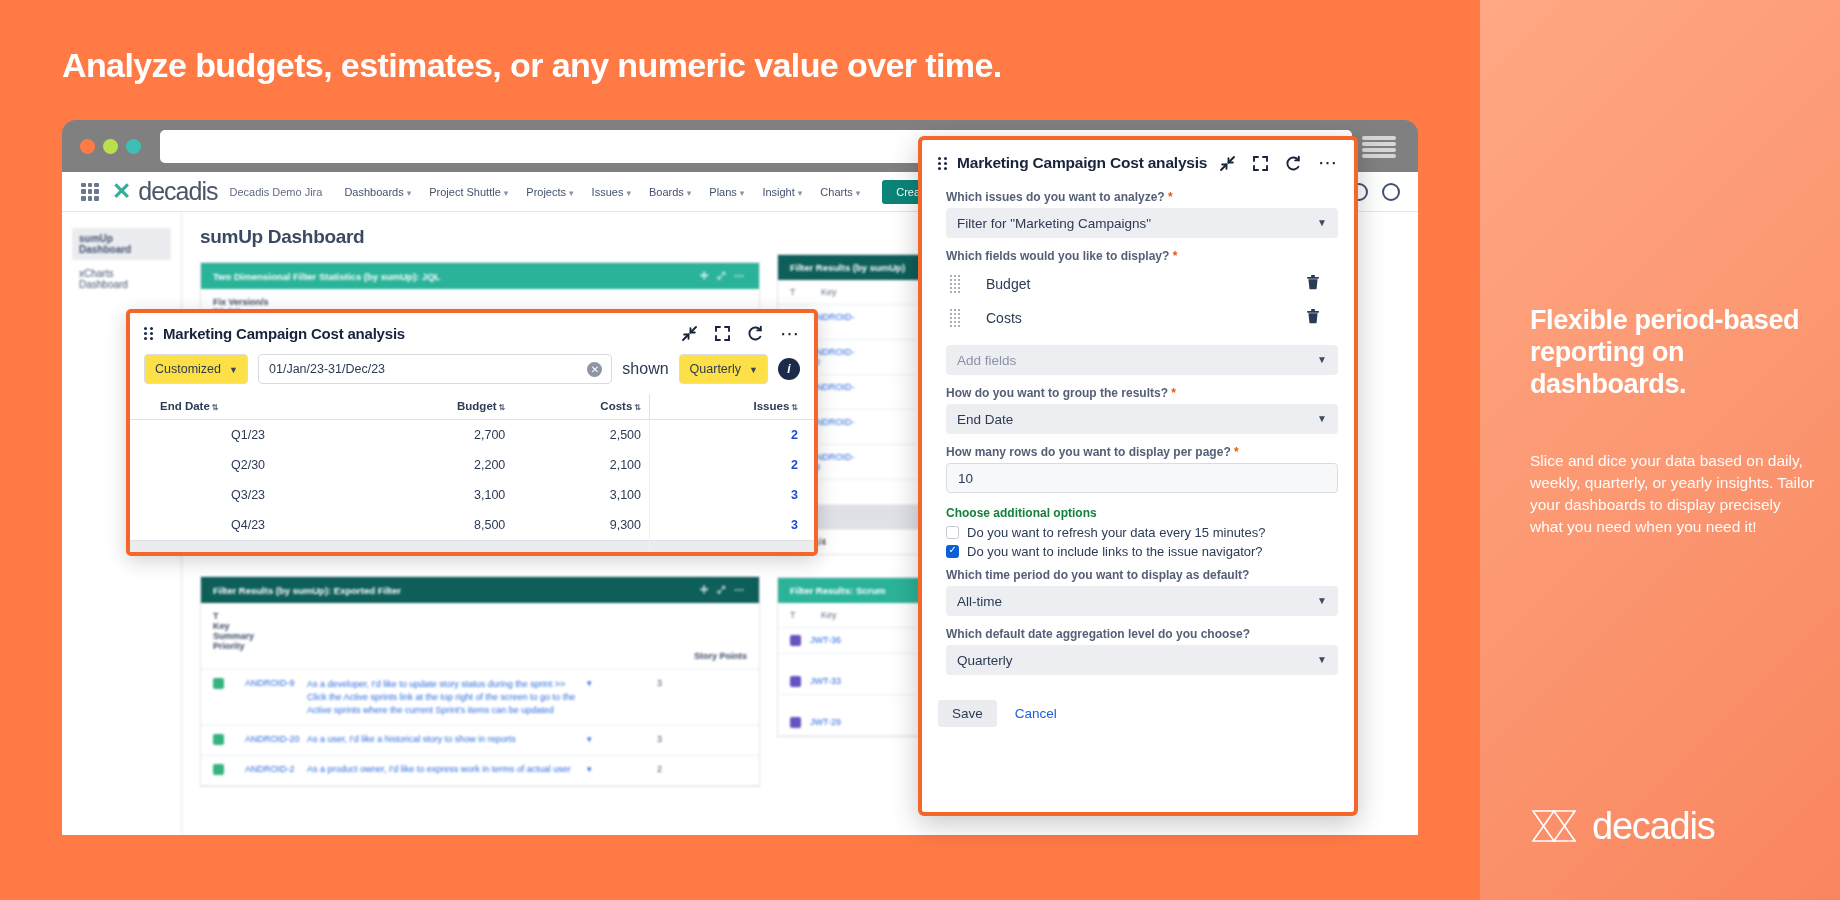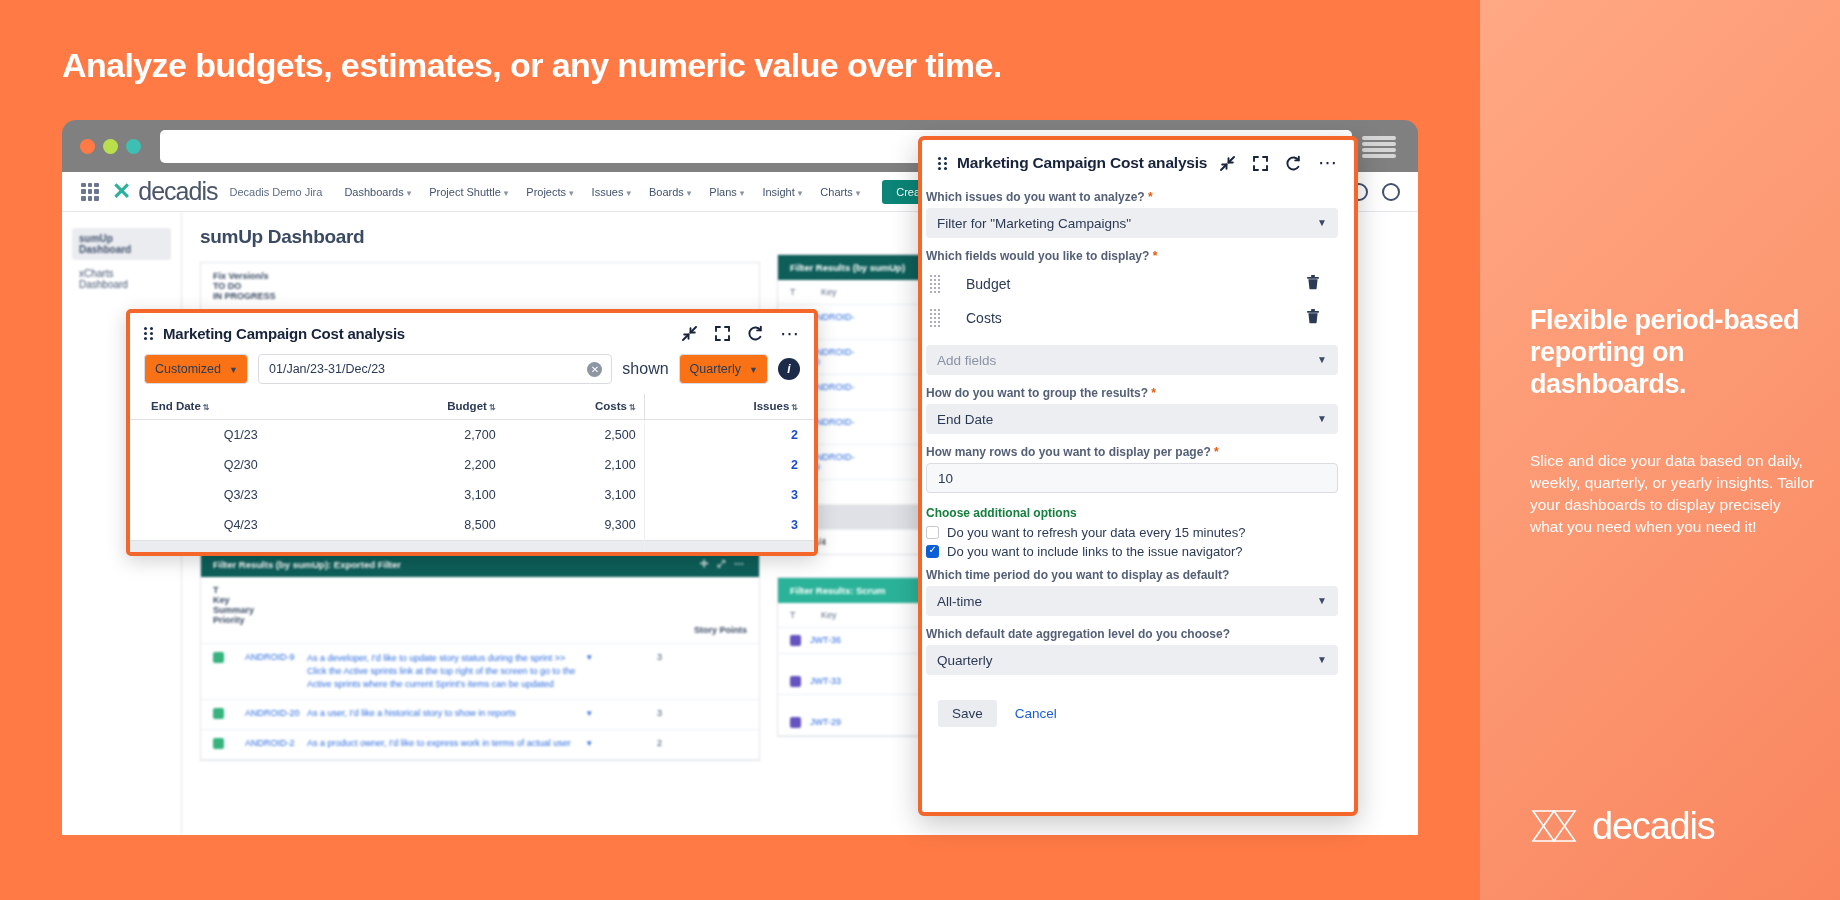--- a/index.html
+++ b/index.html
@@ -140,21 +140,21 @@
   .drag-dots{ display:grid; grid-template-columns:repeat(2,3px); gap:2px 3px; margin-right:10px;}
   .drag-dots i{ width:3px;height:3px;background:#1C2B4A;border-radius:50%;display:block;}
   .wg-title{ font-size:15px; color:#18233C; font-weight:bold; letter-spacing:-.2px;}
   .wg-tools{ margin-left:auto; display:flex; align-items:center; gap:16px; }
   .wg-tools svg{ display:block; }
 
   .wg-controls{ display:flex; align-items:center; gap:10px; padding:4px 14px 10px 14px;}
   .ctl-select{
     border:1px solid #D9DBE0; border-radius:4px; height:30px; padding:0 26px 0 10px;
     font-size:12.5px; color:#2B3A55; display:flex; align-items:center; position:relative;
-    background:#f97316;
+    background:#fde047;
   }
   .ctl-select .cv{ font-size:9px; position:absolute; right:9px; top:10px; color:#38425B;}
   #date-range-input{
     flex:1; height:30px; border:1px solid #D9DBE0; border-radius:4px;
     display:flex; align-items:center; padding:0 10px; font-size:12.5px; color:#2B3A55;
     position:relative; background:#fff;
   }
   #date-clear-icon{
     position:absolute; right:9px; top:7px; width:15px;height:15px;border-radius:50%;
     background:#8E95A3; color:#fff; font-size:10px; line-height:15px; text-align:center;
@@ -164,39 +164,39 @@
     width:22px;height:22px;border-radius:50%;background:#1C2B4A;color:#fff;
     font-size:12px; font-weight:bold; font-style:italic;
     display:flex;align-items:center;justify-content:center;
   }
 
   table#cost-table{ width:100%; border-collapse:collapse; }
   #cost-table th{
     font-size:11.5px; color:#2B3A55; font-weight:bold; text-align:right;
     padding:6px 8px 7px 8px; border-bottom:1px solid #DFE1E6;
   }
-  #cost-table th.left{ text-align:left; padding-left:21px; }
+  #cost-table th.left{ text-align:left; padding-left:30px; }
   #cost-table th .sortcaret{ font-size:8px; color:#5E6C84; margin-left:2px;}
   #cost-table td{ font-size:12.5px; color:#2B3A55; text-align:right; padding:8px; }
   #cost-table td.left{ text-align:center; padding-left:14px; }
   #cost-table td.issues{ color:#1B4CCB; font-weight:bold; padding-right:16px; }
   #cost-table th.issues-h{ padding-right:16px; border-left:1px solid #DFE1E6;}
   #cost-table td.issues{ border-left:1px solid #EDEFF2; }
   #cost-table tr.total td{ background:#EBECF0; font-weight:bold; border-top:1px solid #DFE1E6;}
   #cost-table tr.total td.left{ font-weight:normal; font-size:14px;}
 
   
   #config-dialog{
     position:absolute; left:918px; top:136px; width:440px; height:680px;
     background:#fff; border:4px solid #F4662A; border-radius:6px;
     box-shadow:0 8px 28px rgba(0,0,0,.22); overflow:hidden; z-index:30;
   }
   #cfg-head{ display:flex; align-items:center; padding:14px 16px 6px 16px; }
   #cfg-title{ font-size:15.5px; color:#18233C; font-weight:bold; letter-spacing:-.2px;}
-  #cfg-body{ padding:12px 16px 0 4px; }
+  #cfg-body{ padding:12px 16px 0 24px; }
   .fl{ font-size:12px; color:#556077; font-weight:bold; margin:0 0 4px 0; }
   .fl .req{ color:#E8590C; font-size:12px; }
   .fsel{
     height:30px; background:#EDEEF1; border-radius:4px; display:flex; align-items:center;
     padding:0 28px 0 11px; font-size:13.5px; color:#2B3A55; position:relative;
     margin-bottom:11px;
   }
   .fsel .cv{ position:absolute; right:11px; top:9px; font-size:10px; color:#3B4A63;}
   .fsel.placeholder{ color:#8A93A5; }
   .finput{
@@ -283,20 +283,24 @@
 
       <div id="jira-sidebar">
         <div class="side-item active">sumUp Dashboard</div>
         <div class="side-item plain">xCharts Dashboard</div>
       </div>
 
       <div id="jira-main">
         <div id="dashboard-title">sumUp Dashboard</div>
 
         <div class="bg-gadget" style="width:560px;">
+          <div class="gadget-head">
+            <span>Two Dimensional Filter Statistics (by sumUp): JQL</span>
+            <span class="tools">✛ ⤢ ⋯</span>
+          </div>
           <div class="bg-row hdr">
             <span class="c1">Fix Version/s</span>
             <span class="c2">TO DO</span>
             <span class="c3">IN PROGRESS</span>
             <span class="c4">DONE</span>
             <span class="c5">Σ</span>
           </div>
           <div class="bg-row">
             <span class="c1">None</span>
             <span class="c2">3,200.00 EUR</span>

